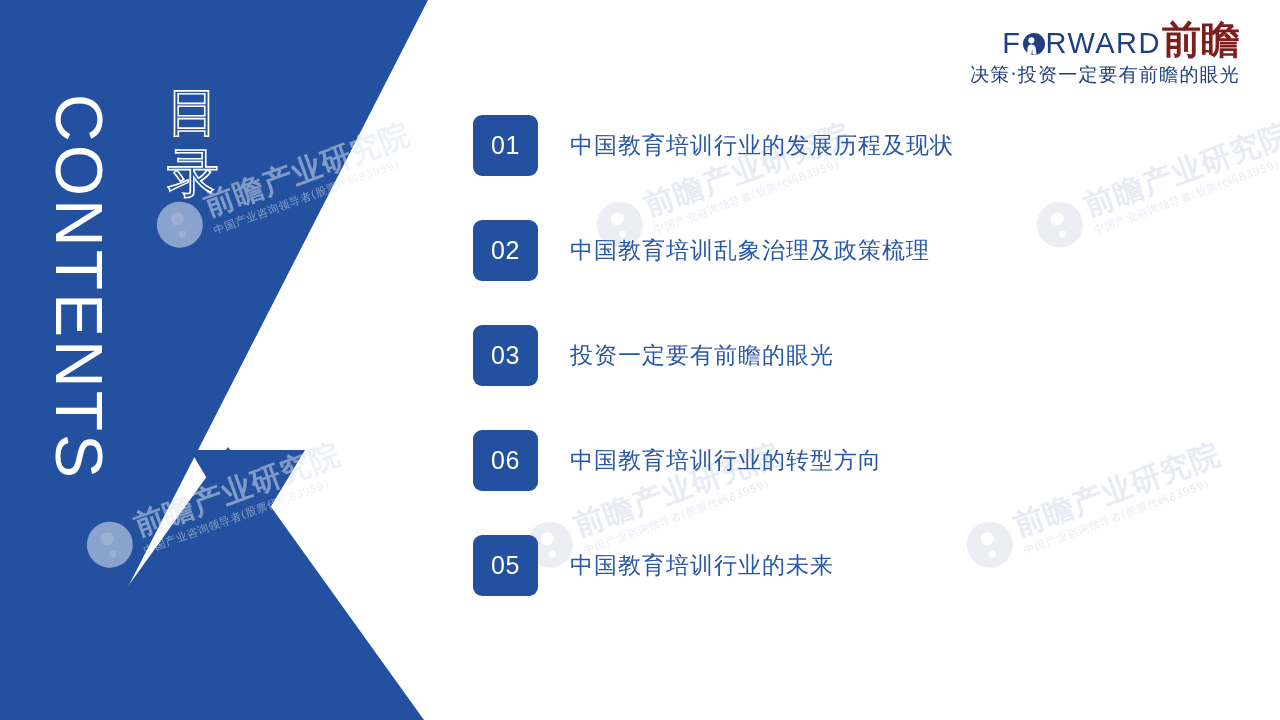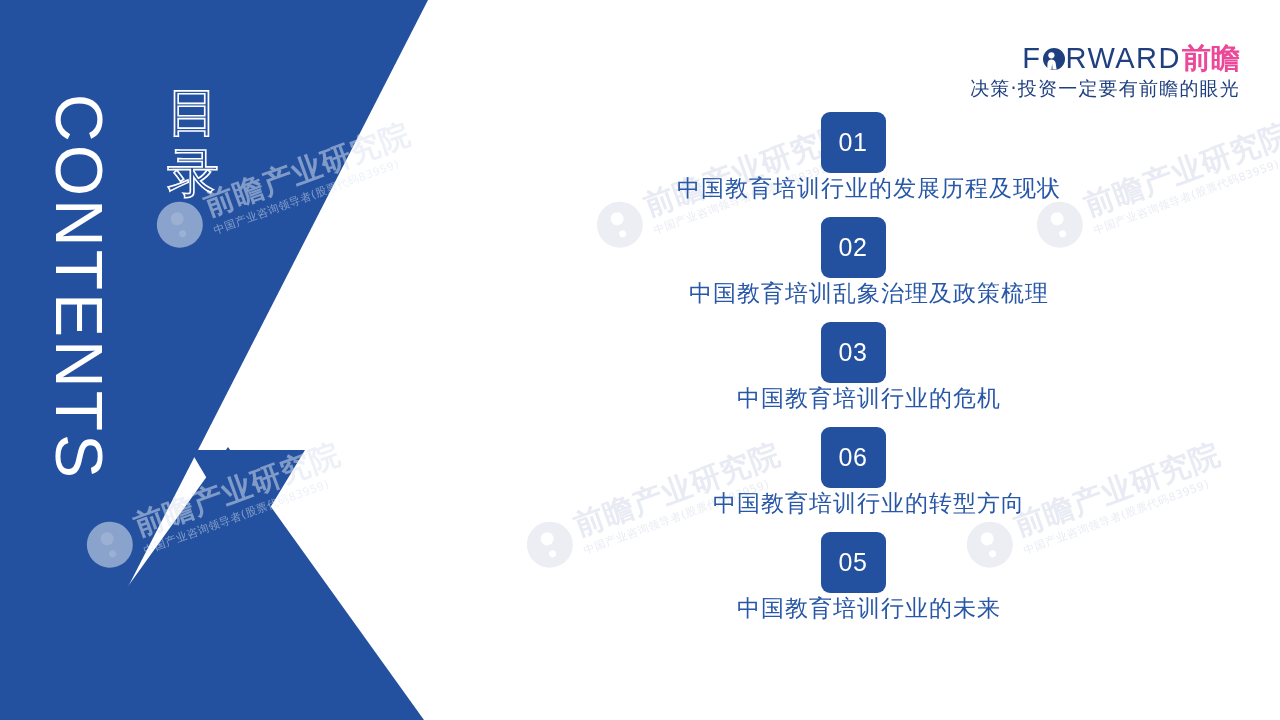--- a/index.html
+++ b/index.html
@@ -151,27 +151,26 @@
     position: relative;
   }
   .brand-o-wrap {
     position: relative;
     display: inline-block;
     width: 24px;
     height: 24px;
     vertical-align: -3px;
   }
   #brand-zh {
-    font-size: 29px;
+    font-size: 39px;
     font-weight: bold;
-    color: #ec4899;
+    color: #7f1d1d;
     letter-spacing: 0px;
     font-family: "DejaVu Sans", "Liberation Sans", sans-serif;
     margin-left: 1px;
-    margin-top: 24px;
   }
   #brand-tagline {
     margin-top: 6px;
     font-size: 19px;
     color: #1f3f7f;
     letter-spacing: 1.2px;
     font-family: "DejaVu Sans", "Liberation Sans", sans-serif;
     white-space: nowrap;
   }
 
@@ -180,21 +179,20 @@
     position: absolute;
     left: 473px;
     top: 112px;
     width: 760px;
   }
   .agenda-item {
     display: flex;
     align-items: center;
     height: 66px;
     margin-bottom: 39px;
-    flex-direction: column;
   }
   .agenda-badge {
     flex: 0 0 auto;
     width: 65px;
     height: 61px;
     border-radius: 9px;
     background: #23509F;
     color: #ffffff;
     display: flex;
     align-items: center;
@@ -298,21 +296,21 @@
       <div class="agenda-label">中国教育培训行业的发展历程及现状</div>
     </div>
 
     <div class="agenda-item">
       <div class="agenda-badge">02</div>
       <div class="agenda-label">中国教育培训乱象治理及政策梳理</div>
     </div>
 
     <div class="agenda-item">
       <div class="agenda-badge">03</div>
-      <div class="agenda-label">中国教育培训行业的危机</div>
+      <div class="agenda-label">投资一定要有前瞻的眼光</div>
     </div>
 
     <div class="agenda-item">
       <div class="agenda-badge">06</div>
       <div class="agenda-label">中国教育培训行业的转型方向</div>
     </div>
 
     <div class="agenda-item">
       <div class="agenda-badge">05</div>
       <div class="agenda-label">中国教育培训行业的未来</div>

